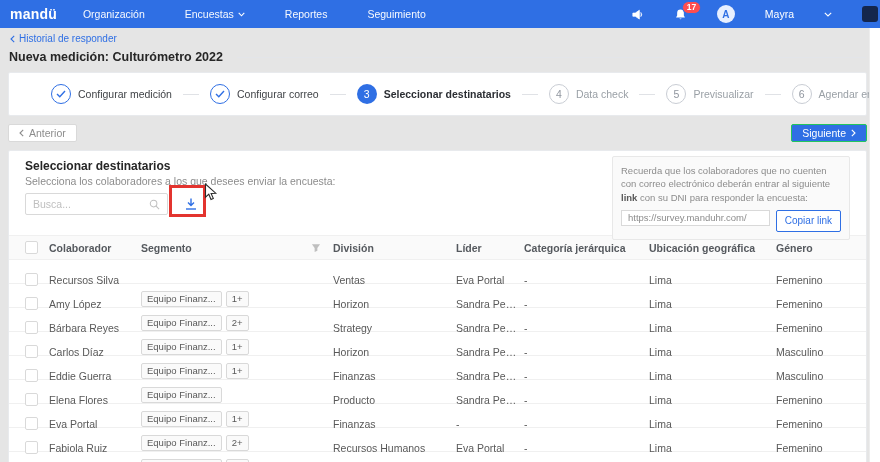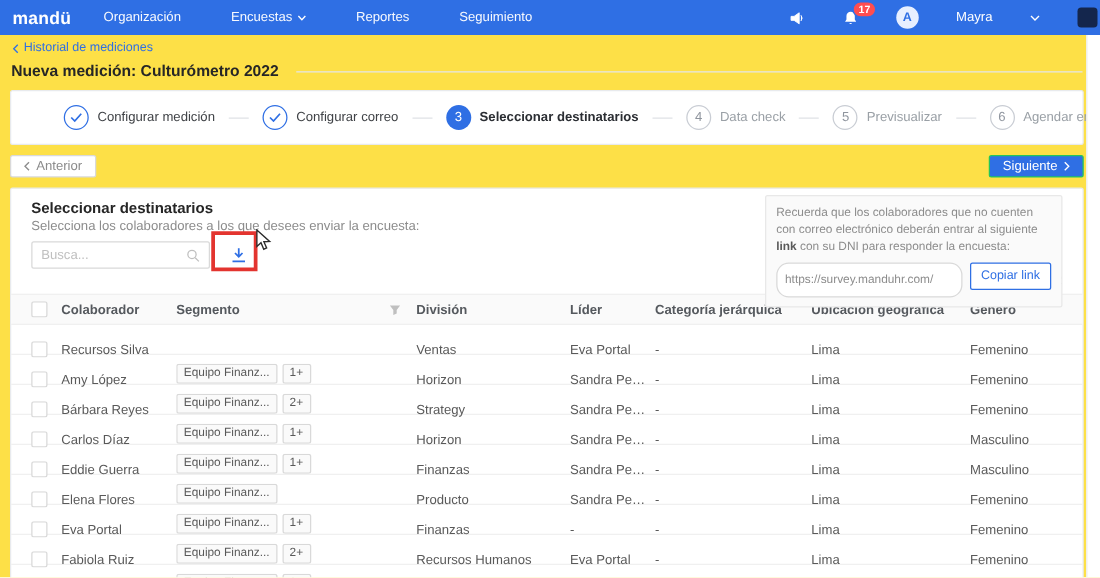--- a/index.html
+++ b/index.html
@@ -1,19 +1,19 @@
 <!DOCTYPE html>
 <html><head>
 <meta charset="utf-8">
 <style>
   * { margin:0; padding:0; box-sizing:border-box; }
   html,body { background:#fff; }
   .screen {
     position:relative; width:880px; height:462px; overflow:hidden;
-    background:#fde047; font-family:"Liberation Sans", sans-serif;
+    background:#e5e5e5; font-family:"Liberation Sans", sans-serif;
   }
   
   .navbar {
     position:absolute; top:0; left:0; right:0; height:28px;
     background:#2f6fe4; display:flex; align-items:center; padding:0 10px; z-index:6;
   }
   .brand { color:#fff; font-weight:700; font-size:14px; margin-right:26px; letter-spacing:.2px; }
   .nav-menu { display:flex; align-items:center; gap:40px; }
   .nav-item { color:rgba(255,255,255,.96); font-size:10.5px; display:flex; align-items:center; gap:4px; cursor:default; }
   .nav-right { margin-left:auto; display:flex; align-items:center; gap:30px; padding-right:2px; }
@@ -83,21 +83,21 @@
   .download-btn { width:26px; height:22px; margin-left:10px; background:none; border:none; display:flex; align-items:center; justify-content:center; cursor:pointer; }
 
   .info-box {
     position:absolute; top:5px; right:16px; width:238px; background:#fafafa;
     border:1px solid #e8e8e8; border-radius:2px; padding:7px 8px;
   }
   .info-note { font-size:9.5px; color:#8c8c8c; line-height:1.4; }
   .info-note b { color:#595959; }
   .link-row { display:flex; gap:6px; margin-top:6px; }
   .link-input {
-    flex:1; height:28px; border:1px solid #d9d9d9; border-radius:10px; background:#fff;
+    flex:1; height:16px; border:1px solid #d9d9d9; border-radius:0; background:#fff;
     color:#8c8c8c; font-size:9.5px; padding:0 6px; font-family:"Liberation Sans", sans-serif;
   }
   .copy-btn { height:22px; padding:0 8px; background:#fff; border:1px solid #2f6fe4; color:#2f6fe4; font-size:10px; border-radius:2px; cursor:pointer; white-space:nowrap; }
 
   .total-row { text-align:right; padding:4px 16px; font-size:10px; color:#595959; line-height:12px; }
 
   
   .tr {
     display:grid; grid-template-columns:40px 92px 192px 123px 68px 125px 127px 1fr;
     align-items:center; height:24px; border-bottom:1px solid #f0f0f0;
@@ -162,21 +162,21 @@
       <span class="nav-extra"></span>
     </div>
   </header>
 
   <div class="right-strip"></div>
 
   <a class="breadcrumb">
     <svg width="5" height="8" viewBox="0 0 5 8">
         <path d="M4.2 0.8 L1 4 L4.2 7.2" fill="none" stroke="#2f6fe4" stroke-width="1.1"></path>
       </svg>
-    <span>Historial de mediciones</span>
+    <span>Historial de responder</span>
   </a>
 
   <div class="title-row">
     <span class="page-title">Nueva medición: Culturómetro 2022</span>
     <span class="title-rule"></span>
   </div>
 
   <section class="stepper-card">
     <div class="step done">
       <span class="step-circle">

